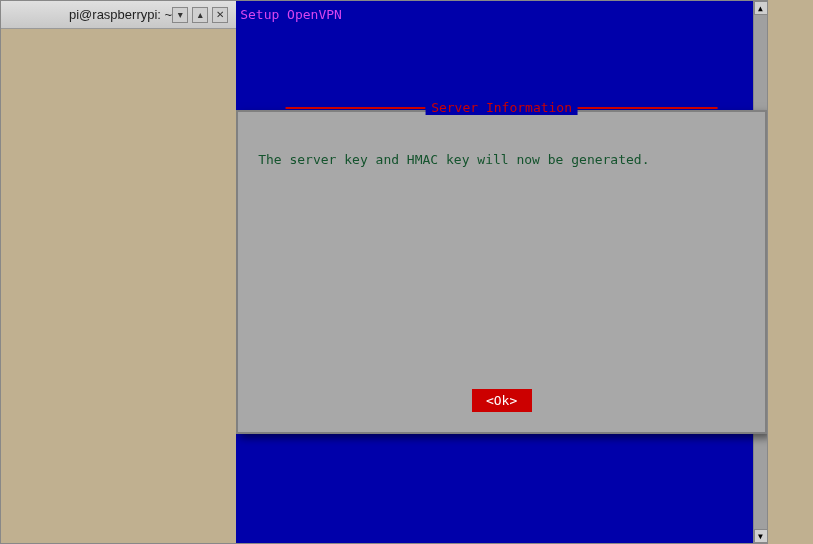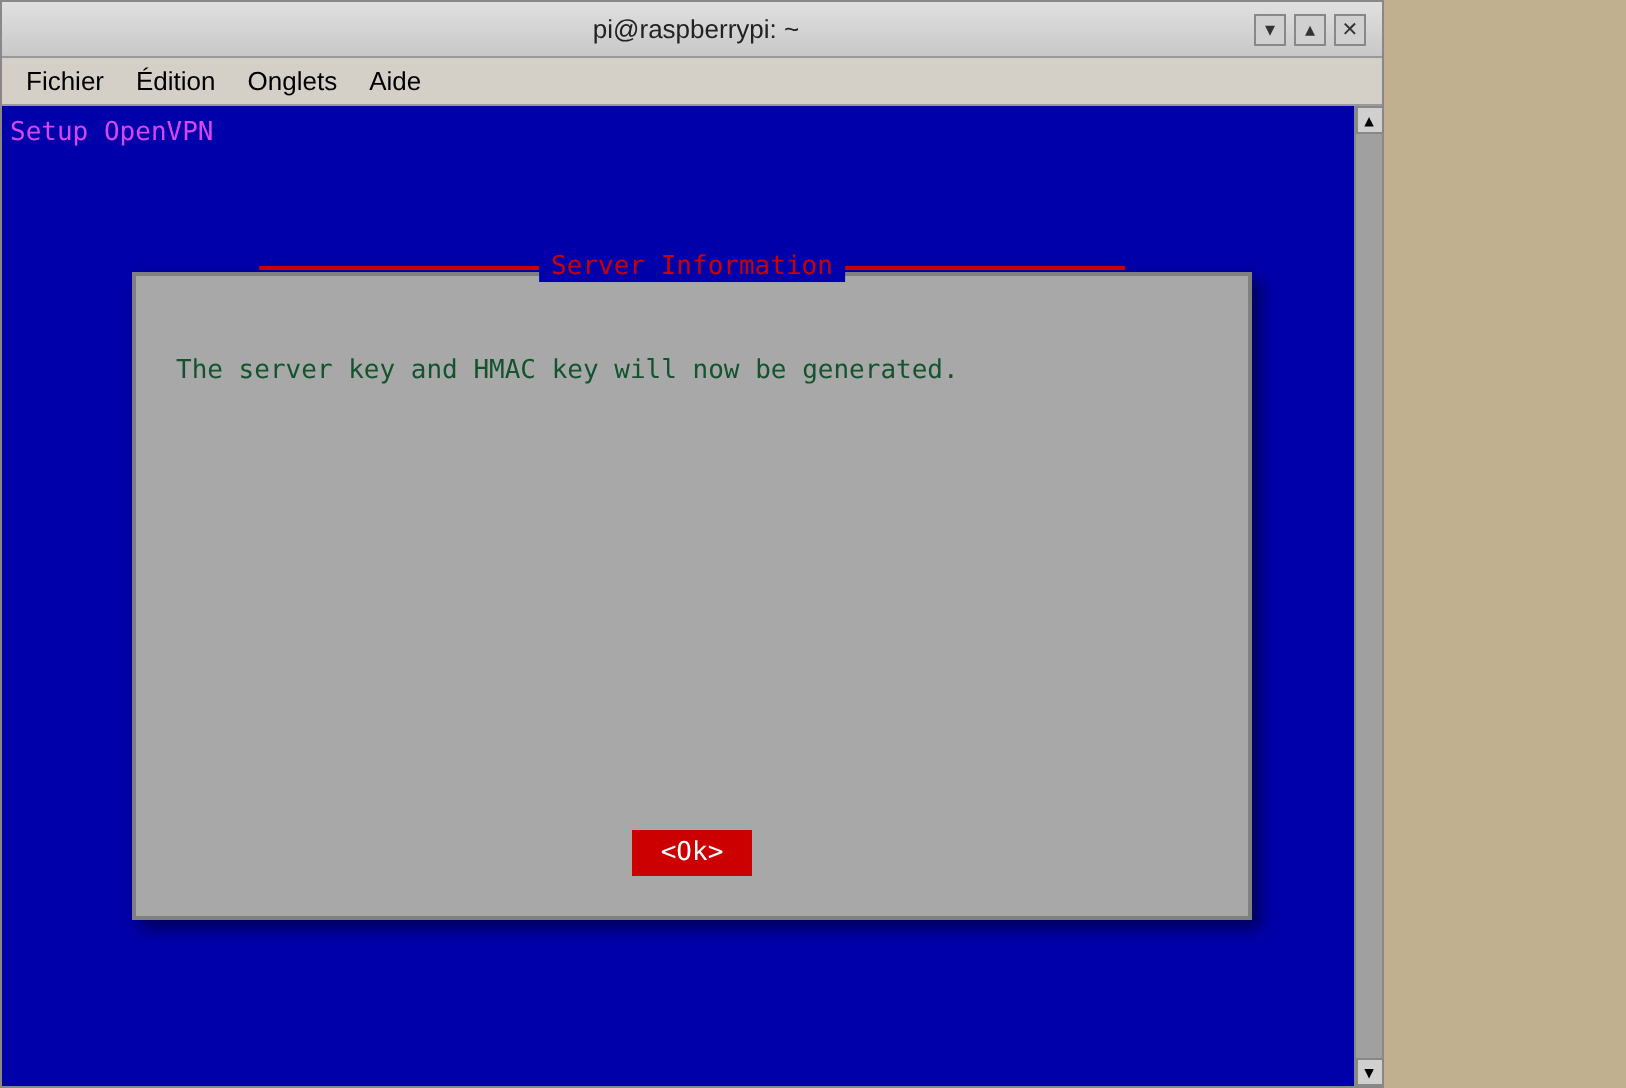--- a/index.html
+++ b/index.html
@@ -6,24 +6,24 @@
 
     body {
       width: 813px;
       height: 544px;
       background: #c0b090;
       font-family: monospace;
       overflow: hidden;
     }
 
     .window {
-      width: 692px;
+      width: 768px;
       height: 544px;
       display: flex;
-      flex-direction: column;
+      flex-direction: row;
       border: 1px solid #888;
     }
 
     .title-bar {
       background: linear-gradient(to bottom, #e0e0e0, #c8c8c8);
       height: 28px;
       display: flex;
       align-items: center;
       justify-content: space-between;
       padding: 0 8px;
@@ -211,26 +211,20 @@
   <div class="title-bar">
     <div style="width:60px;"></div>
     <div class="title-bar-title">pi@raspberrypi: ~</div>
     <div class="title-bar-controls">
       <div class="title-bar-btn">▾</div>
       <div class="title-bar-btn">▴</div>
       <div class="title-bar-btn">✕</div>
     </div>
   </div>
 
-  <div class="menu-bar">
-    <div class="menu-item">Fichier</div>
-    <div class="menu-item">Édition</div>
-    <div class="menu-item">Onglets</div>
-    <div class="menu-item">Aide</div>
-  </div>
 
   <div class="terminal-area">
     <div class="terminal-text">Setup OpenVPN</div>
 
     <div class="scrollbar">
       <div class="scrollbar-arrow">▲</div>
       <div class="scrollbar-track"></div>
       <div class="scrollbar-arrow">▼</div>
     </div>
 

